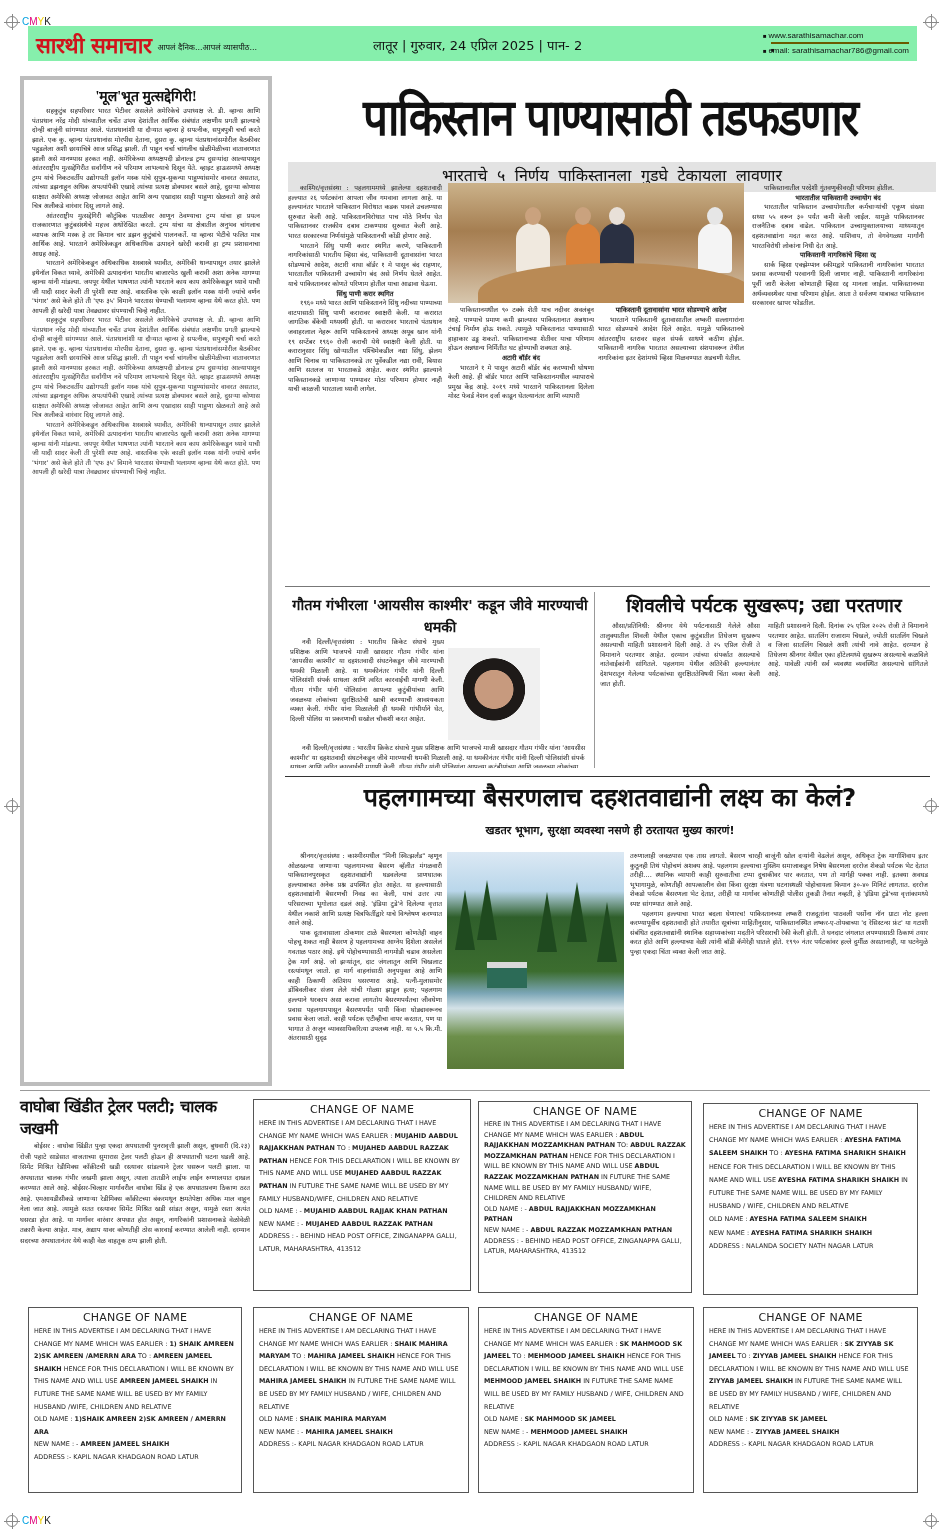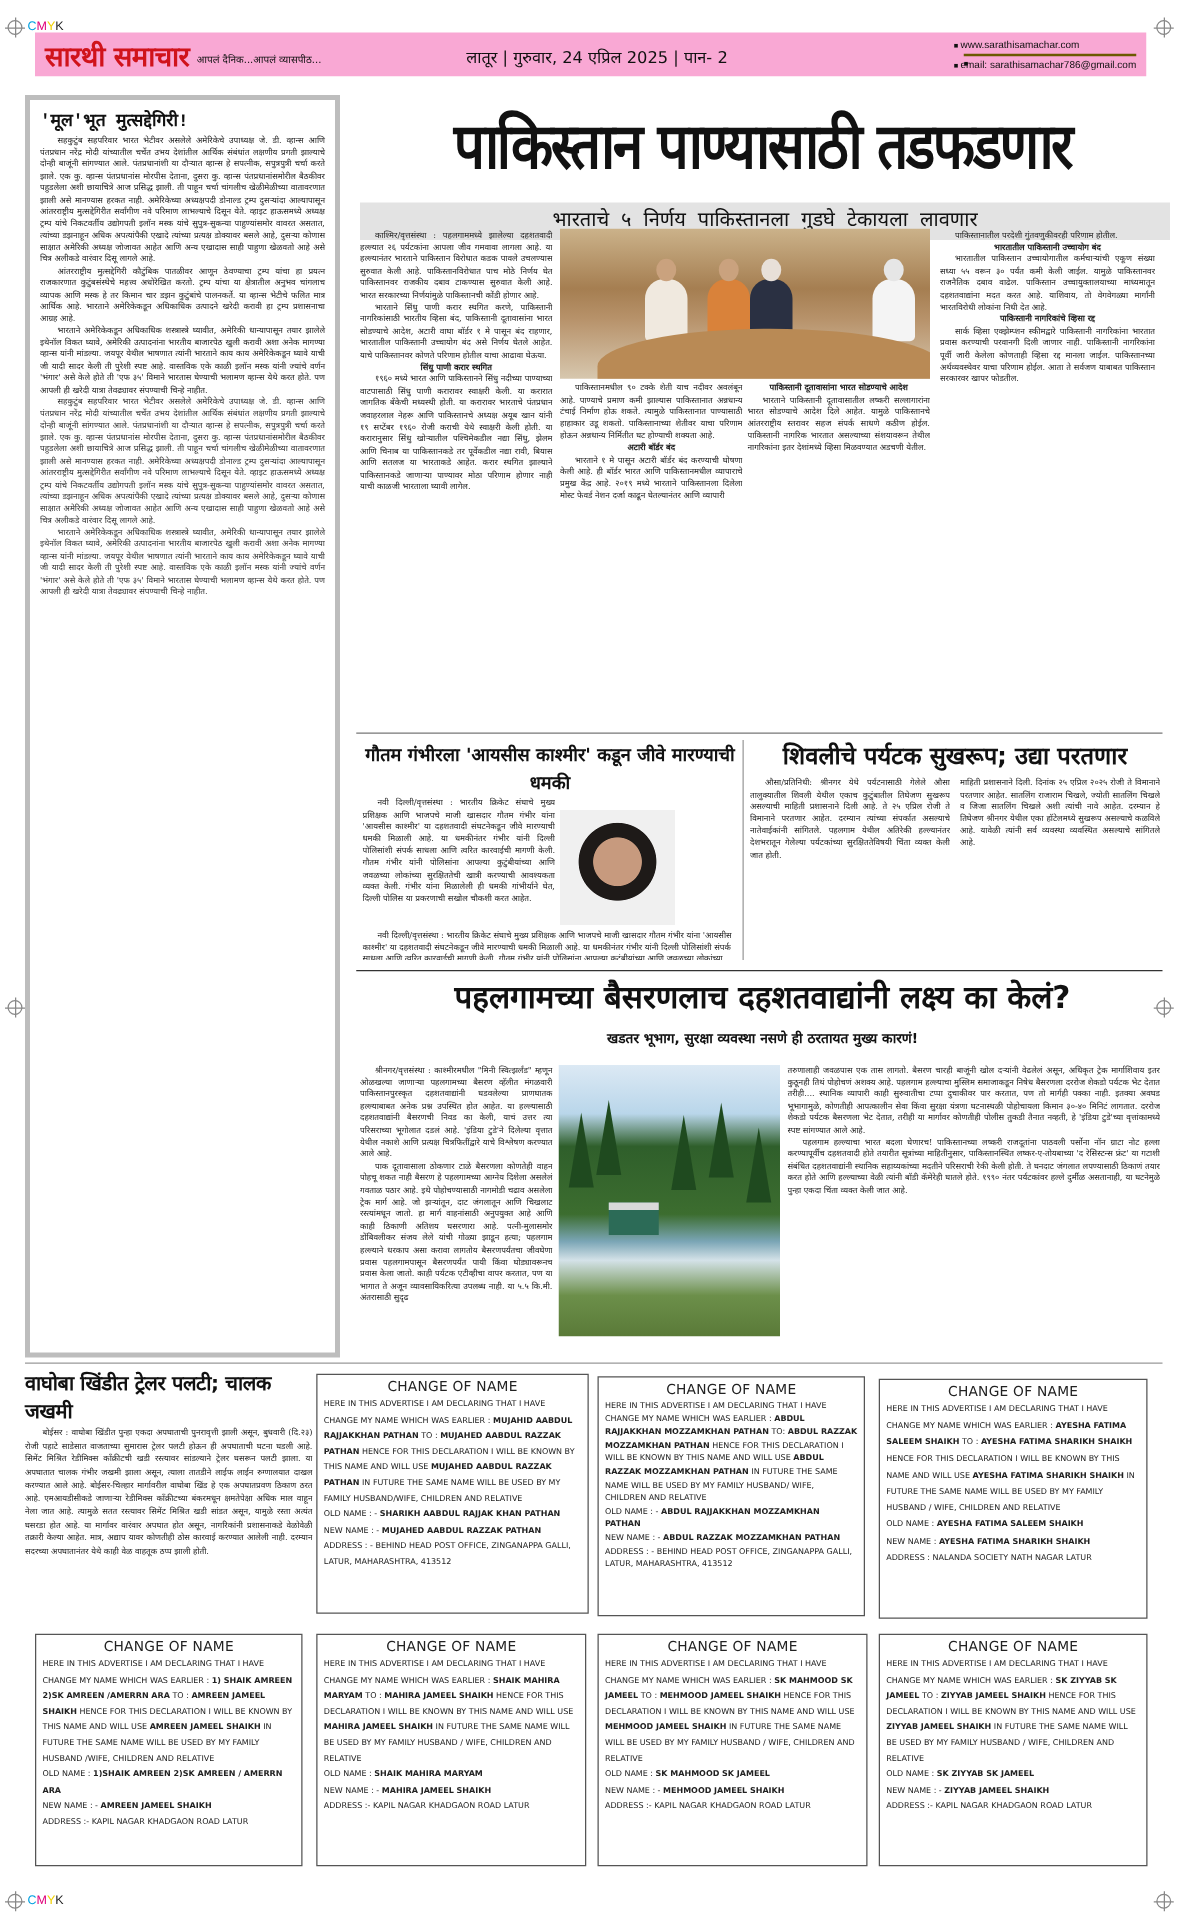--- a/index.html
+++ b/index.html
@@ -4,31 +4,31 @@
 <style>
   * { box-sizing: border-box; margin: 0; padding: 0; }
   body { width: 945px; height: 1538px; background: #fff; font-family: "DejaVu Serif", serif; color: #111; position: relative; overflow: hidden; }
   .reg { position: absolute; width: 12px; height: 12px; border: 1px solid #888; border-radius: 50%; }
   .reg::before, .reg::after { content: ""; position: absolute; background: #888; }
   .reg::before { left: 5px; top: -3px; width: 1px; height: 16px; }
   .reg::after { top: 5px; left: -3px; height: 1px; width: 16px; }
   .cmyk { position: absolute; font-family: "Liberation Sans", sans-serif; font-size: 10px; }
   .cmyk .c { color: #00a0e0; } .cmyk .m { color: #e0007a; } .cmyk .y { color: #f0d000; } .cmyk .k { color: #222; }
 
-  .masthead { position: absolute; left: 28px; top: 26px; width: 889px; height: 35px; background: #f9a8d4; display: flex; align-items: center; }
+  .masthead { position: absolute; left: 28px; top: 26px; width: 889px; height: 35px; background: #86efac; display: flex; align-items: center; }
   .brand { font-family: "DejaVu Sans", sans-serif; font-weight: bold; color: #d0131b; font-size: 22px; margin-left: 8px; letter-spacing: -0.5px; }
   .tagline { font-family: "DejaVu Sans", sans-serif; font-size: 8px; margin-left: 6px; margin-top: 6px; }
   .dateline { font-family: "DejaVu Sans", sans-serif; font-size: 13px; position: absolute; left: 345px; top: 10px; }
   .contact { position: absolute; right: 8px; top: 4px; font-family: "Liberation Sans", sans-serif; font-size: 8px; line-height: 12px; }
   .contact div::before { content: "■ "; font-size: 6px; }
   .contact .sep { border-top: 2px solid #6b5a00; margin: 0 0 1px 8px; }
 
   .editorial { position: absolute; left: 20px; top: 76px; width: 252px; height: 1010px; border: 4px solid #bdbdbd; background: #fff; padding: 6px 8px; }
   .ed-title { font-family: "DejaVu Serif", serif; font-style: italic; font-weight: bold; font-size: 30px; text-align: center; border-bottom: 2px solid #111; width: 175px; margin: 0 auto 6px auto; line-height: 36px; }
-  .ed-head { font-family: Liberation Mono, monospace; font-size: 14px; margin-bottom: 2px; }
+  .ed-head { font-family: Liberation Serif, serif; font-size: 14px; margin-bottom: 2px; text-align: center; }
   .body-text { font-size: 6.6px; line-height: 9.5px; text-align: justify; color: #222; }
   .body-text p { text-indent: 14px; }
 
   .main-head { position: absolute; left: 290px; top: 86px; width: 640px; text-align: center; font-family: "DejaVu Sans", sans-serif; font-weight: bold; font-size: 44px; letter-spacing: -2px; line-height: 64px; transform: scaleY(1.15); }
   .sub-band { position: absolute; left: 288px; top: 162px; width: 648px; height: 30px; background: #e3e3e3; text-align: center; font-family: Liberation Mono, monospace; font-size: 16px; line-height: 30px; }
 
   .col { position: absolute; font-size: 6.6px; line-height: 9.6px; text-align: justify; color: #222; }
   .col .sh { font-weight: bold; text-align: center; text-indent: 0; }
   .col p { text-indent: 12px; }
 
@@ -179,21 +179,21 @@
 <div class="accident">
   <h2 class="h">वाघोबा खिंडीत ट्रेलर पलटी; चालक जखमी</h2>
   <div class="body-text" style="font-size:6.6px;line-height:10.5px;height:182px;overflow:hidden">
     <p>बोईसर : वाघोबा खिंडीत पुन्हा एकदा अपघाताची पुनरावृत्ती झाली असून, बुधवारी (दि.२३) रोजी पहाटे साडेसात वाजताच्या सुमारास ट्रेलर पलटी होऊन ही अपघाताची घटना घडली आहे. सिमेंट मिश्रित रेडीमिक्स कॉंक्रीटची खडी रस्त्यावर सांडल्याने ट्रेलर घसरून पलटी झाला. या अपघातात चालक गंभीर जखमी झाला असून, त्याला तातडीने लाईफ लाईन रुग्णालयात दाखल करण्यात आले आहे. बोईसर-चिल्हार मार्गावरील वाघोबा खिंड हे एक अपघातप्रवण ठिकाण ठरत आहे. एमआयडीसीकडे जाणाऱ्या रेडीमिक्स कॉंक्रीटच्या बंकरमधून क्षमतेपेक्षा अधिक माल वाहून नेला जात आहे. त्यामुळे सतत रस्त्यावर सिमेंट मिश्रित खडी सांडत असून, यामुळे रस्ता अत्यंत घसरडा होत आहे. या मार्गावर वारंवार अपघात होत असून, नागरिकांनी प्रशासनाकडे वेळोवेळी तक्रारी केल्या आहेत. मात्र, अद्याप यावर कोणतीही ठोस कारवाई करण्यात आलेली नाही. दरम्यान सदरच्या अपघातानंतर येथे काही वेळ वाहतूक ठप्प झाली होती.</p>
   </div>
 </div>
 
 <div class="ad" style="left:253px;top:1099px;width:218px;height:192px">
   <div class="ad-title">CHANGE OF NAME</div>
   <span>HERE IN THIS ADVERTISE I AM DECLARING THAT I HAVE CHANGE MY NAME WHICH WAS EARLIER :</span> <b>MUJAHID AABDUL RAJJAKKHAN PATHAN</b> <span>TO :</span> <b>MUJAHED AABDUL RAZZAK PATHAN</b> <span>HENCE FOR THIS DECLARATION I WILL BE KNOWN BY THIS NAME AND WILL USE</span> <b>MUJAHED AABDUL RAZZAK PATHAN</b> <span>IN FUTURE THE SAME NAME WILL BE USED BY MY FAMILY HUSBAND/WIFE, CHILDREN AND RELATIVE</span><br>
-  <span>OLD NAME : -</span> <b>SHARIKH AABDUL RAJJAK KHAN PATHAN</b><br>
+  <span>OLD NAME : -</span> <b>MUJAHID AABDUL RAJJAK KHAN PATHAN</b><br>
   <span>NEW NAME : -</span> <b>MUJAHED AABDUL RAZZAK PATHAN</b><br>
   <span>ADDRESS : - BEHIND HEAD POST OFFICE, ZINGANAPPA GALLI, LATUR, MAHARASHTRA, 413512</span>
 </div>
 <div class="ad" style="left:478px;top:1101px;width:214px;height:192px;line-height:10.6px">
   <div class="ad-title">CHANGE OF NAME</div>
   <span>HERE IN THIS ADVERTISE I AM DECLARING THAT I HAVE CHANGE MY NAME WHICH WAS EARLIER :</span> <b>ABDUL RAJJAKKHAN MOZZAMKHAN PATHAN</b> <span>TO:</span> <b>ABDUL RAZZAK MOZZAMKHAN PATHAN</b> <span>HENCE FOR THIS DECLARATION I WILL BE KNOWN BY THIS NAME AND WILL USE</span> <b>ABDUL RAZZAK MOZZAMKHAN PATHAN</b> <span>IN FUTURE THE SAME NAME WILL BE USED BY MY FAMILY HUSBAND/ WIFE, CHILDREN AND RELATIVE</span><br>
   <span>OLD NAME : -</span> <b>ABDUL RAJJAKKHAN MOZZAMKHAN PATHAN</b><br>
   <span>NEW NAME : -</span> <b>ABDUL RAZZAK MOZZAMKHAN PATHAN</b><br>
   <span>ADDRESS : - BEHIND HEAD POST OFFICE, ZINGANAPPA GALLI, LATUR, MAHARASHTRA, 413512</span>
 </div>

